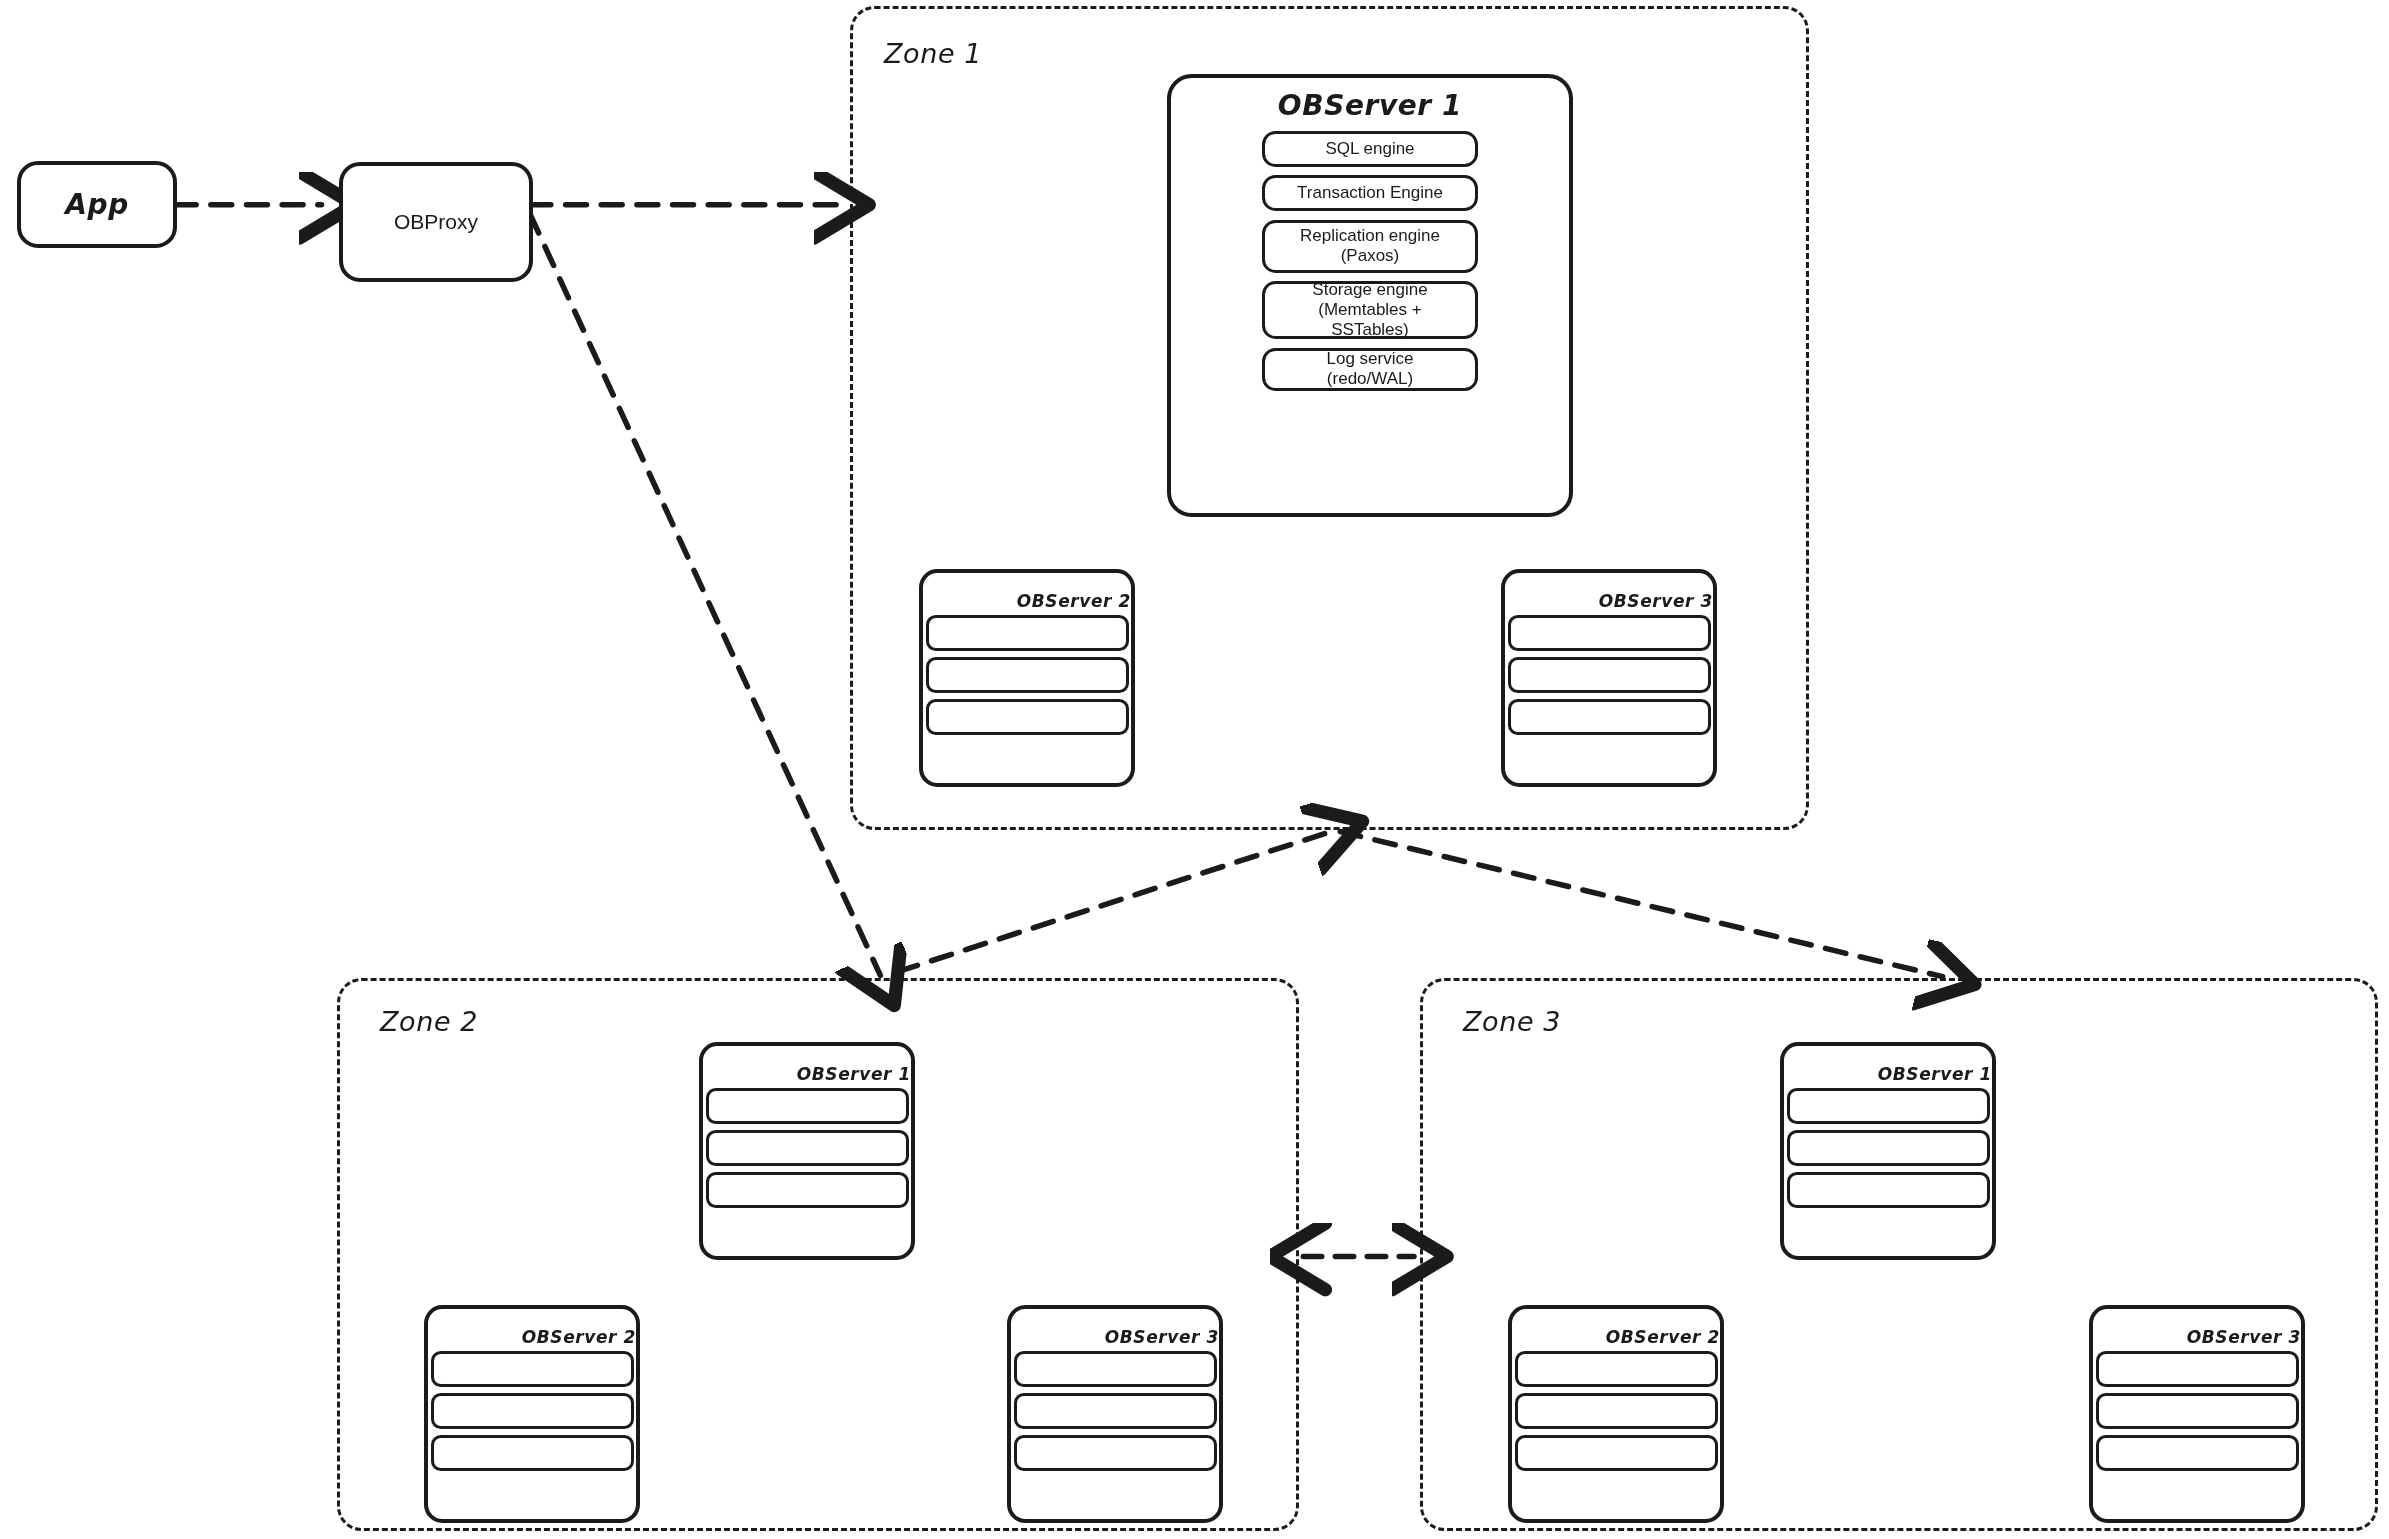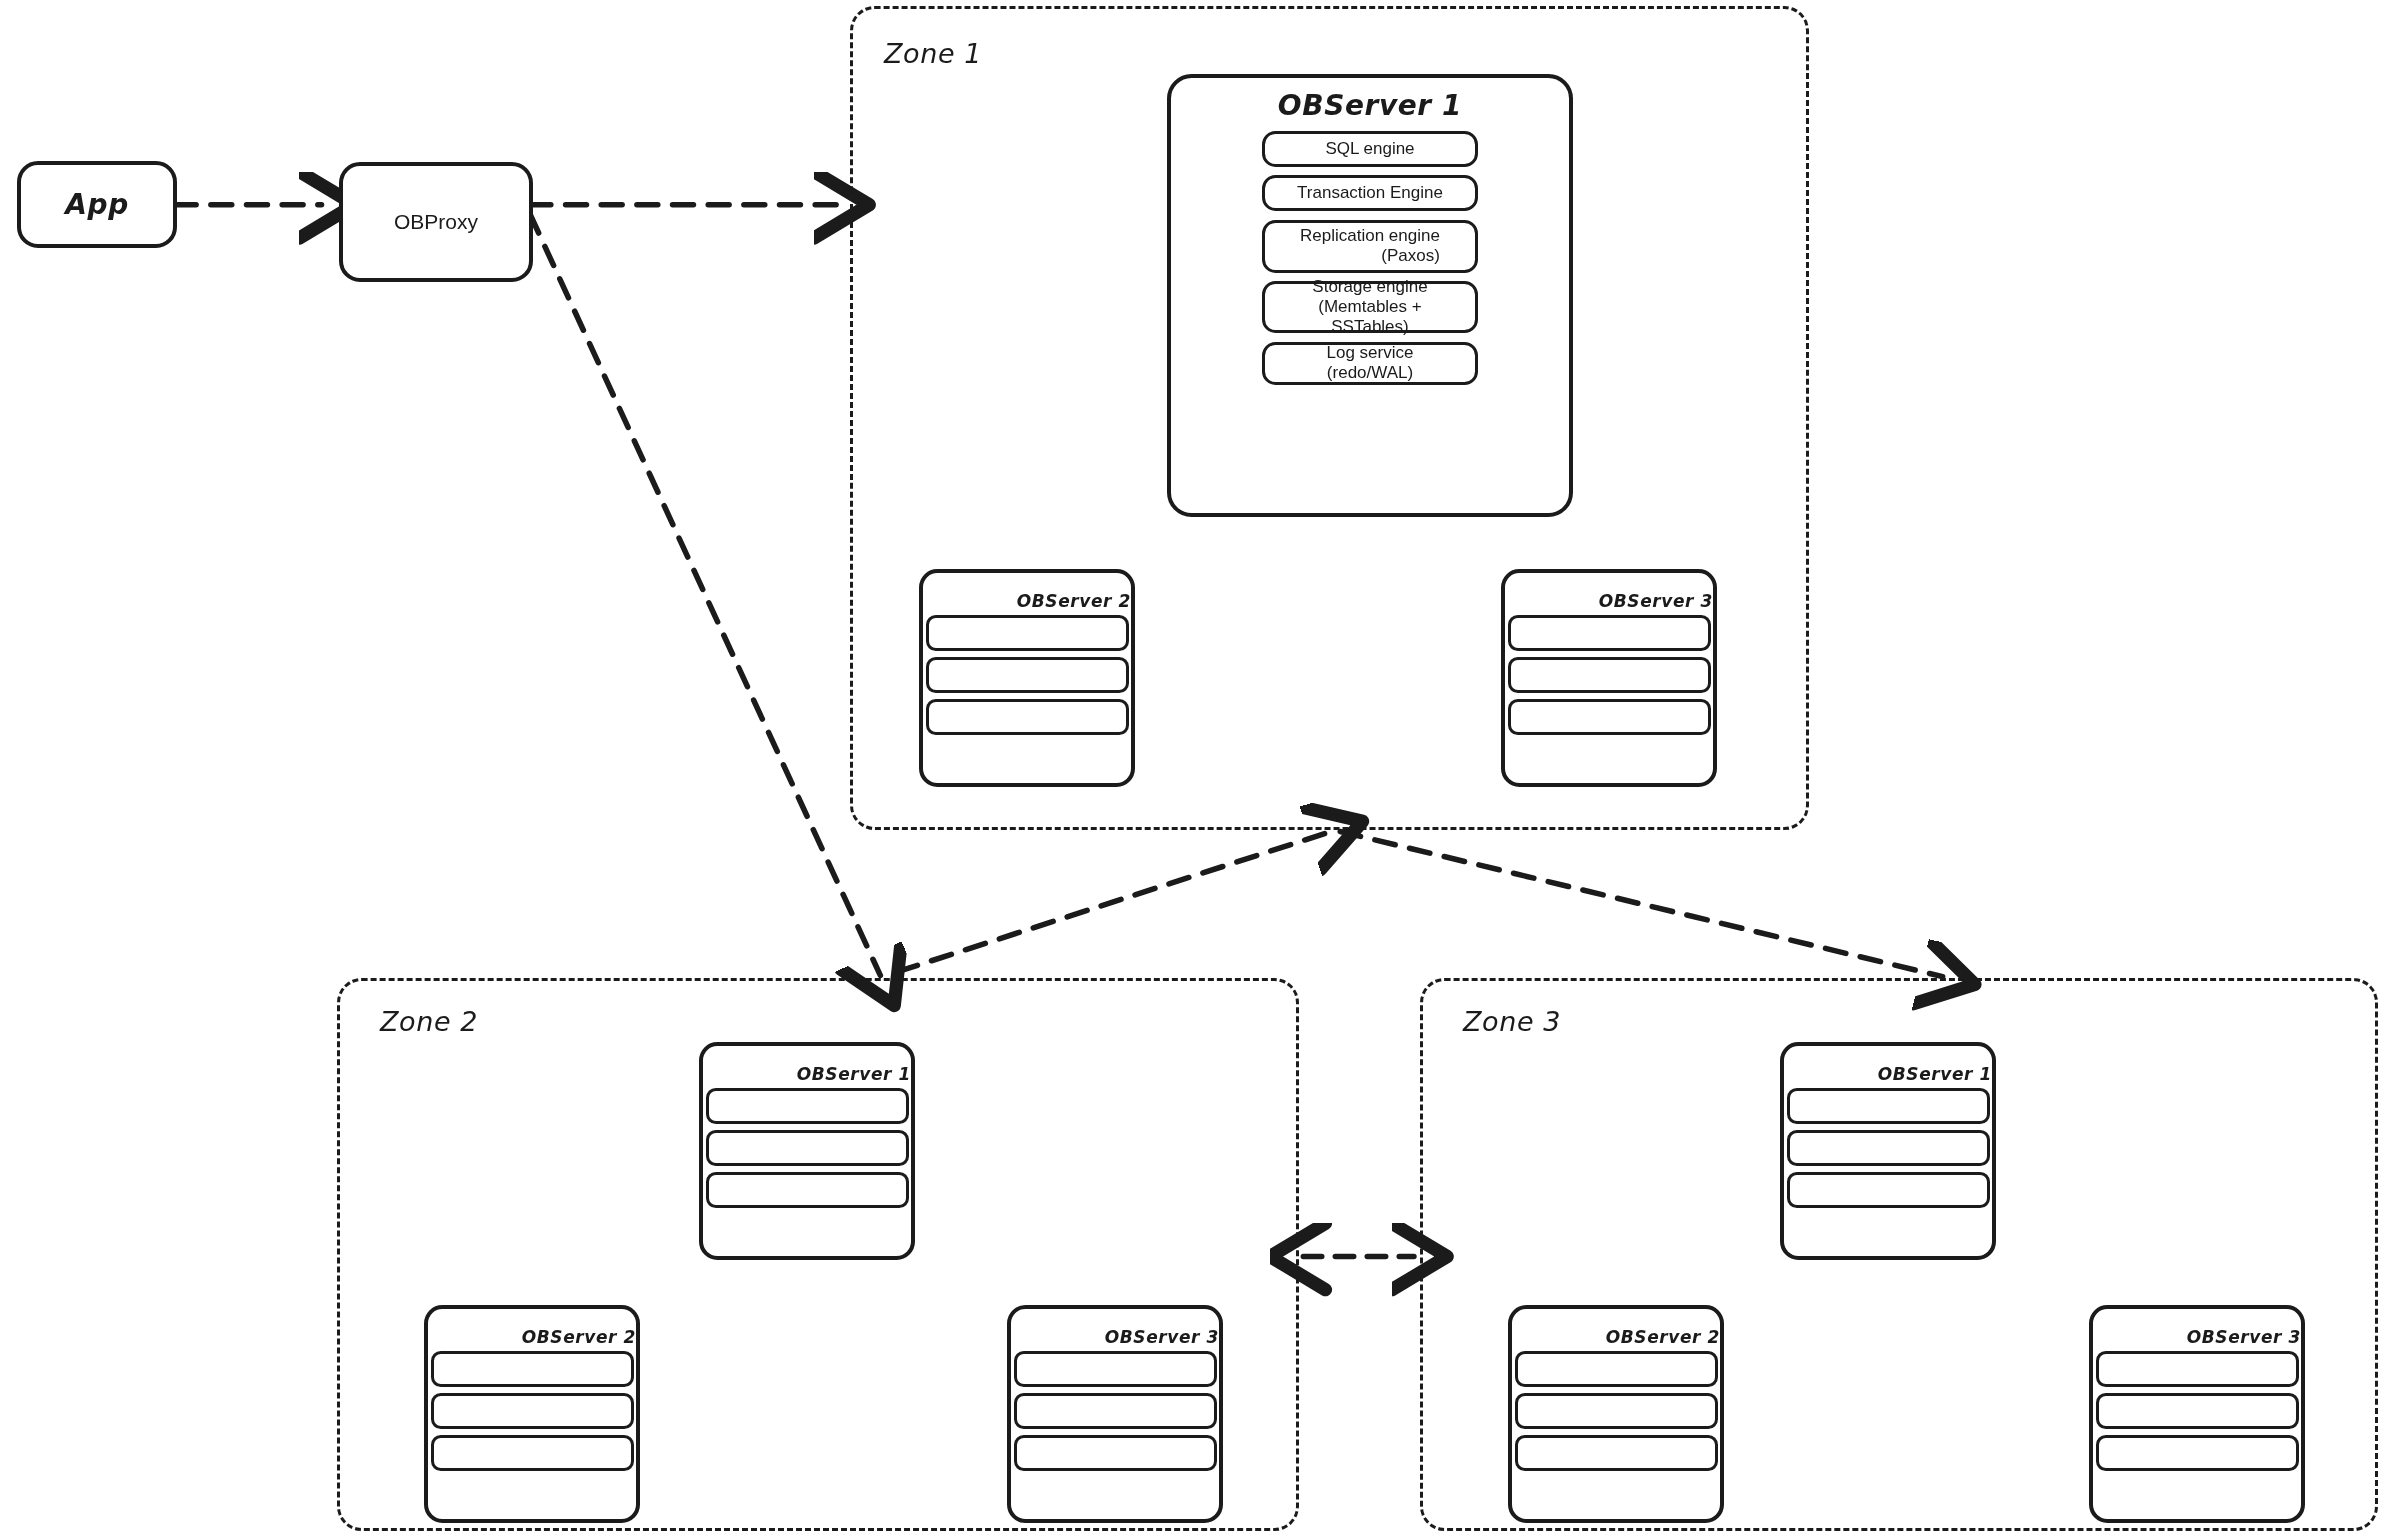--- a/index.html
+++ b/index.html
@@ -192,24 +192,24 @@
   <div class="server-panel" style="left:1167px; top:74px; width:406px; height:443px;">
     <div class="server-panel-title">OBServer 1</div>
     <div class="component-list">
       <div class="component" style="height:36px;">
         <span>SQL engine</span>
       </div>
       <div class="component" style="height:36px;">
         <span>Transaction Engine</span>
       </div>
       <div class="component" style="height:53px; white-space:pre-line;">
-        <span style="white-space:pre-line;text-align:right;">Replication engine
+        <span style="white-space:pre-line;">Replication engine
 (Paxos)</span>
       </div>
-      <div class="component" style="height:52px; white-space:pre-line;">
+      <div class="component" style="height:58px; white-space:pre-line;">
         <span style="white-space:pre-line;">Storage engine
 (Memtables +
 SSTables)</span>
       </div>
       <div class="component" style="height:43px; white-space:pre-line;">
         <span style="white-space:pre-line;">Log service
 (redo/WAL)</span>
       </div>
     </div>
   </div>

